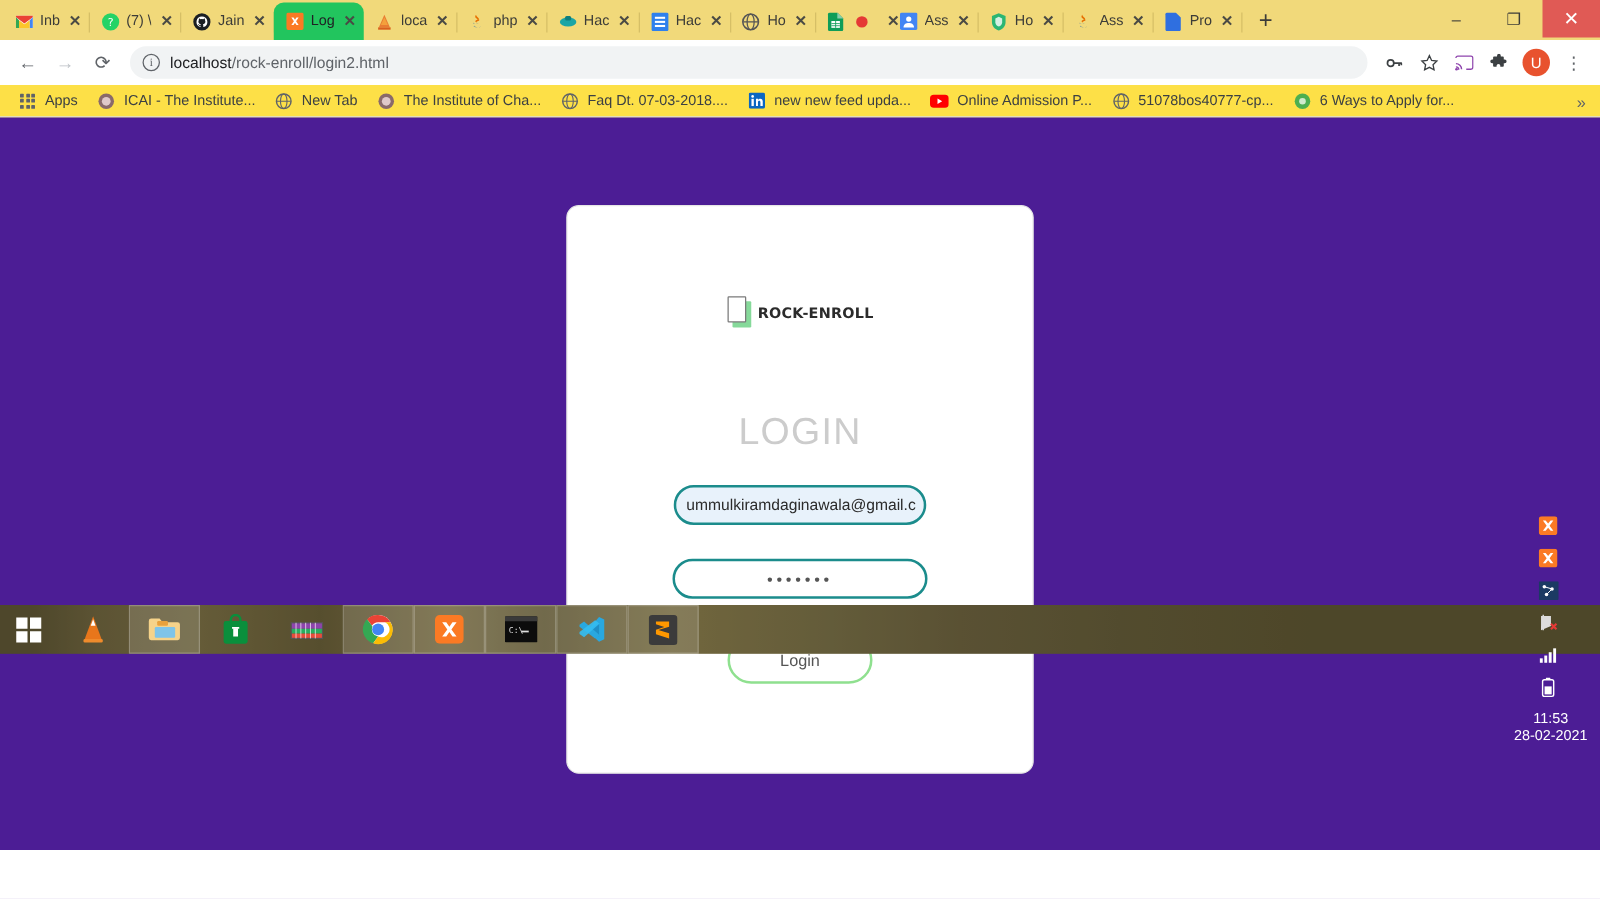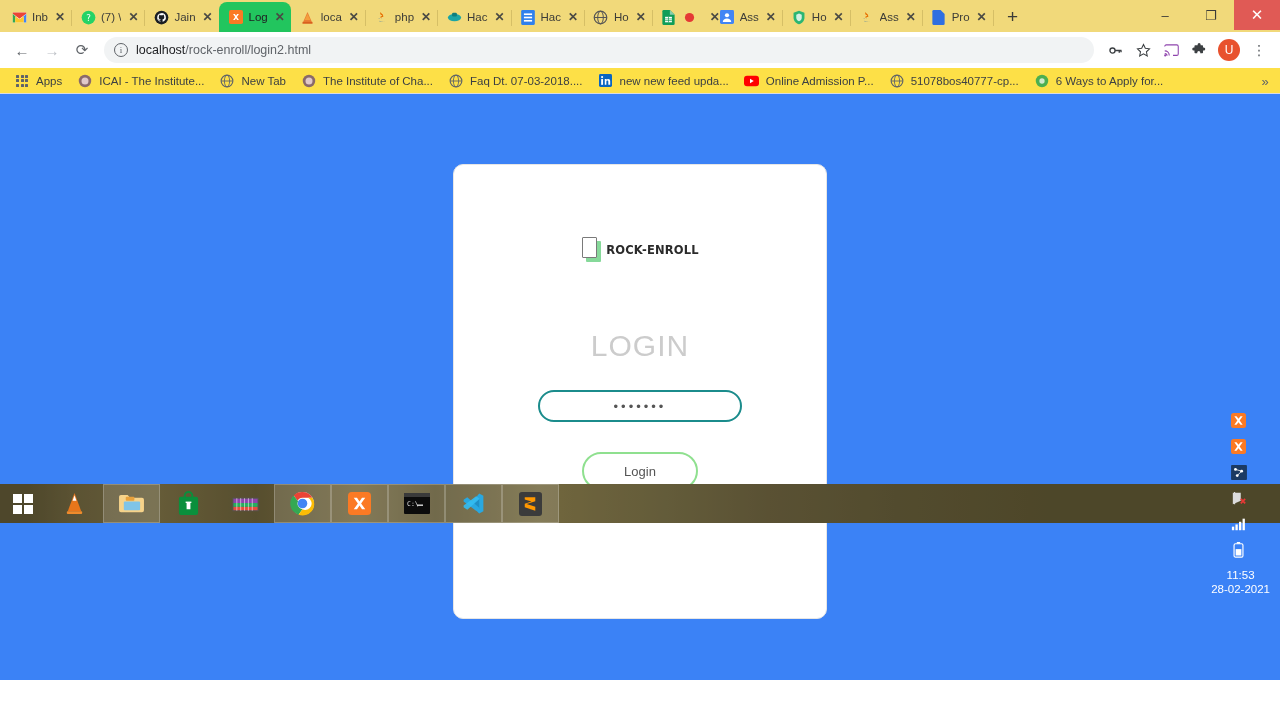--- a/index.html
+++ b/index.html
@@ -110,21 +110,21 @@
     display: flex; align-items: center; justify-content: center;
     color: #5f6368; font-size: 13px;
   }
   .grid-dots { display: grid; grid-template-columns: repeat(3, 3px);
                grid-template-rows: repeat(3, 3px); gap: 1.5px; }
   .grid-dots i { background: #5f6368; border-radius: 0.5px; display: block;
                  width: 3px; height: 3px; }
 
   
   .viewport {
-    height: 586px; background: #3b82f6; position: relative;
+    height: 586px; background: #4c1d95; position: relative;
     display: flex; justify-content: center;
   }
   .card {
     position: absolute; left: 453px; top: 70px;
     width: 374px; height: 455px;
     background: #fff; border: 1px solid #e6e6e6; border-radius: 10px;
     display: flex; flex-direction: column; align-items: center;
   }
   .logo-wrap { margin-top: 72px; display: flex; align-items: center; gap: 3px; }
   .logo-mark { position: relative; width: 22px; height: 26px; }
@@ -523,20 +523,21 @@
       <div class="logo-wrap">
         <span class="logo-mark">
           <span class="back"></span>
             <span class="front"></span>
         </span>
         <span class="logo-text">ROCK-ENROLL</span>
       </div>
 
       <div class="login-title">LOGIN</div>
 
+      <div class="field email" placeholder="Email">ummulkiramdaginawala@gmail.c</div>
 
       <div class="field password" placeholder="Password">•••••••</div>
 
       <div class="login-btn">Login</div>
     </div>
   </div>
 </div>
 
 <div class="taskbar">
   <div class="tb-start">

